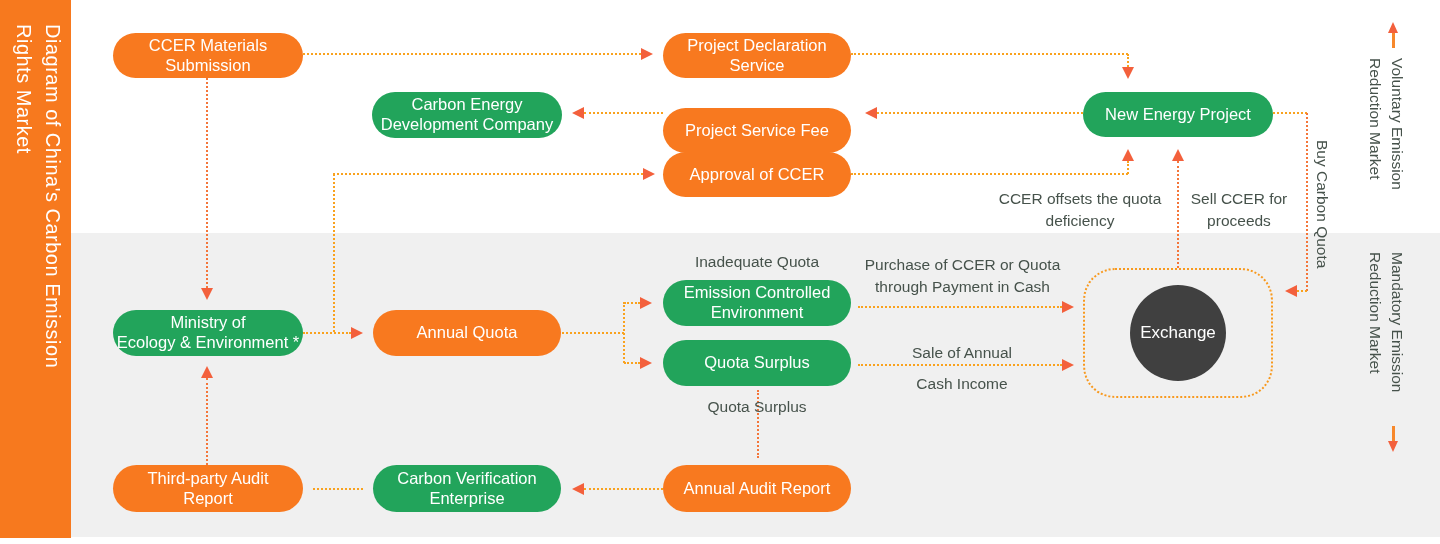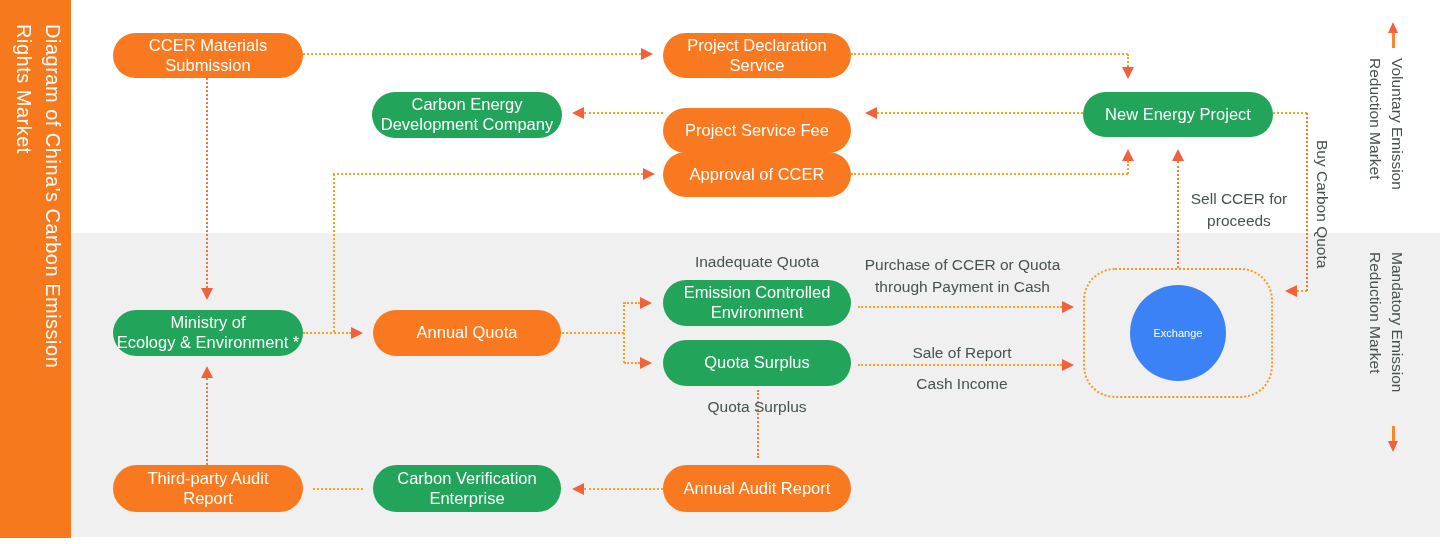--- a/index.html
+++ b/index.html
@@ -28,21 +28,21 @@
 
   .arr { position:absolute; width:0; height:0; z-index:2; }
   .arr-r { border-top:6px solid transparent; border-bottom:6px solid transparent; border-left:12px solid #F3603C; }
   .arr-l { border-top:6px solid transparent; border-bottom:6px solid transparent; border-right:12px solid #F3603C; }
   .arr-u { border-left:6px solid transparent; border-right:6px solid transparent; border-bottom:12px solid #F3603C; }
   .arr-d { border-left:6px solid transparent; border-right:6px solid transparent; border-top:12px solid #F3603C; }
 
   .exchange-zone { position:absolute; left:1083px; top:268px; width:190px; height:130px;
       border:2px dotted #F8991E; border-radius:32px; z-index:1; }
   .exchange-circle { position:absolute; left:1130px; top:285px; width:96px; height:96px; border-radius:50%;
-      background:#3b82f6; color:#fff; display:flex; align-items:center; justify-content:center; font-size:11px; z-index:3; }
+      background:#404040; color:#fff; display:flex; align-items:center; justify-content:center; font-size:17px; z-index:3; }
 
   .flow-arrow { position:absolute; z-index:2; }
   .flow-arrow .shaft { position:absolute; left:4px; width:3px; height:15px; background:#F7882B; }
   .flow-arrow .head-up   { position:absolute; left:0; top:-10px; width:0; height:0; border-left:5.5px solid transparent; border-right:5.5px solid transparent; border-bottom:11px solid #F3603C; }
   .flow-arrow .head-down { position:absolute; left:0; top:15px;  width:0; height:0; border-left:5.5px solid transparent; border-right:5.5px solid transparent; border-top:11px solid #F3603C; }
 </style>
 </head>
 <body>
 
 <div id="canvas">
@@ -133,22 +133,24 @@
 Enterprise</div>
   <div class="pill orange" style="left:663px; top:465px; width:188px; height:47px;">Annual Audit Report</div>
 
   <div class="exchange-zone"></div>
   <div class="exchange-circle">Exchange</div>
 
   <div class="lbl" style="left:663px; top:251px; width:188px;">Inadequate Quota</div>
   <div class="lbl" style="left:663px; top:396px; width:188px;">Quota Surplus</div>
   <div class="lbl" style="left:855px; top:254px; width:215px;">Purchase of CCER or Quota
 through Payment in Cash</div>
-  <div class="lbl" style="left:858px; top:342px; width:208px;">Sale of Report</div>
+  <div class="lbl" style="left:858px; top:342px; width:208px;">Sale of Annual</div>
   <div class="lbl" style="left:858px; top:373px; width:208px;">Cash Income</div>
+  <div class="lbl" style="left:985px; top:188px; width:190px;">CCER offsets the quota
+deficiency</div>
   <div class="lbl" style="left:1189px; top:188px; width:100px;">Sell CCER for
 proceeds</div>
   <div class="vtext" style="left:1311px; top:140px; height:150px;">Buy Carbon Quota</div>
 
   <div class="flow-arrow" style="left:1388px; top:32px; width:11px; height:16px;">
     <div class="head-up"></div>
       <div class="shaft" style="top:1px;"></div>
   </div>
   <div class="vtext" style="left:1364px; top:58px; height:150px;">Voluntary Emission
 Reduction Market</div>

